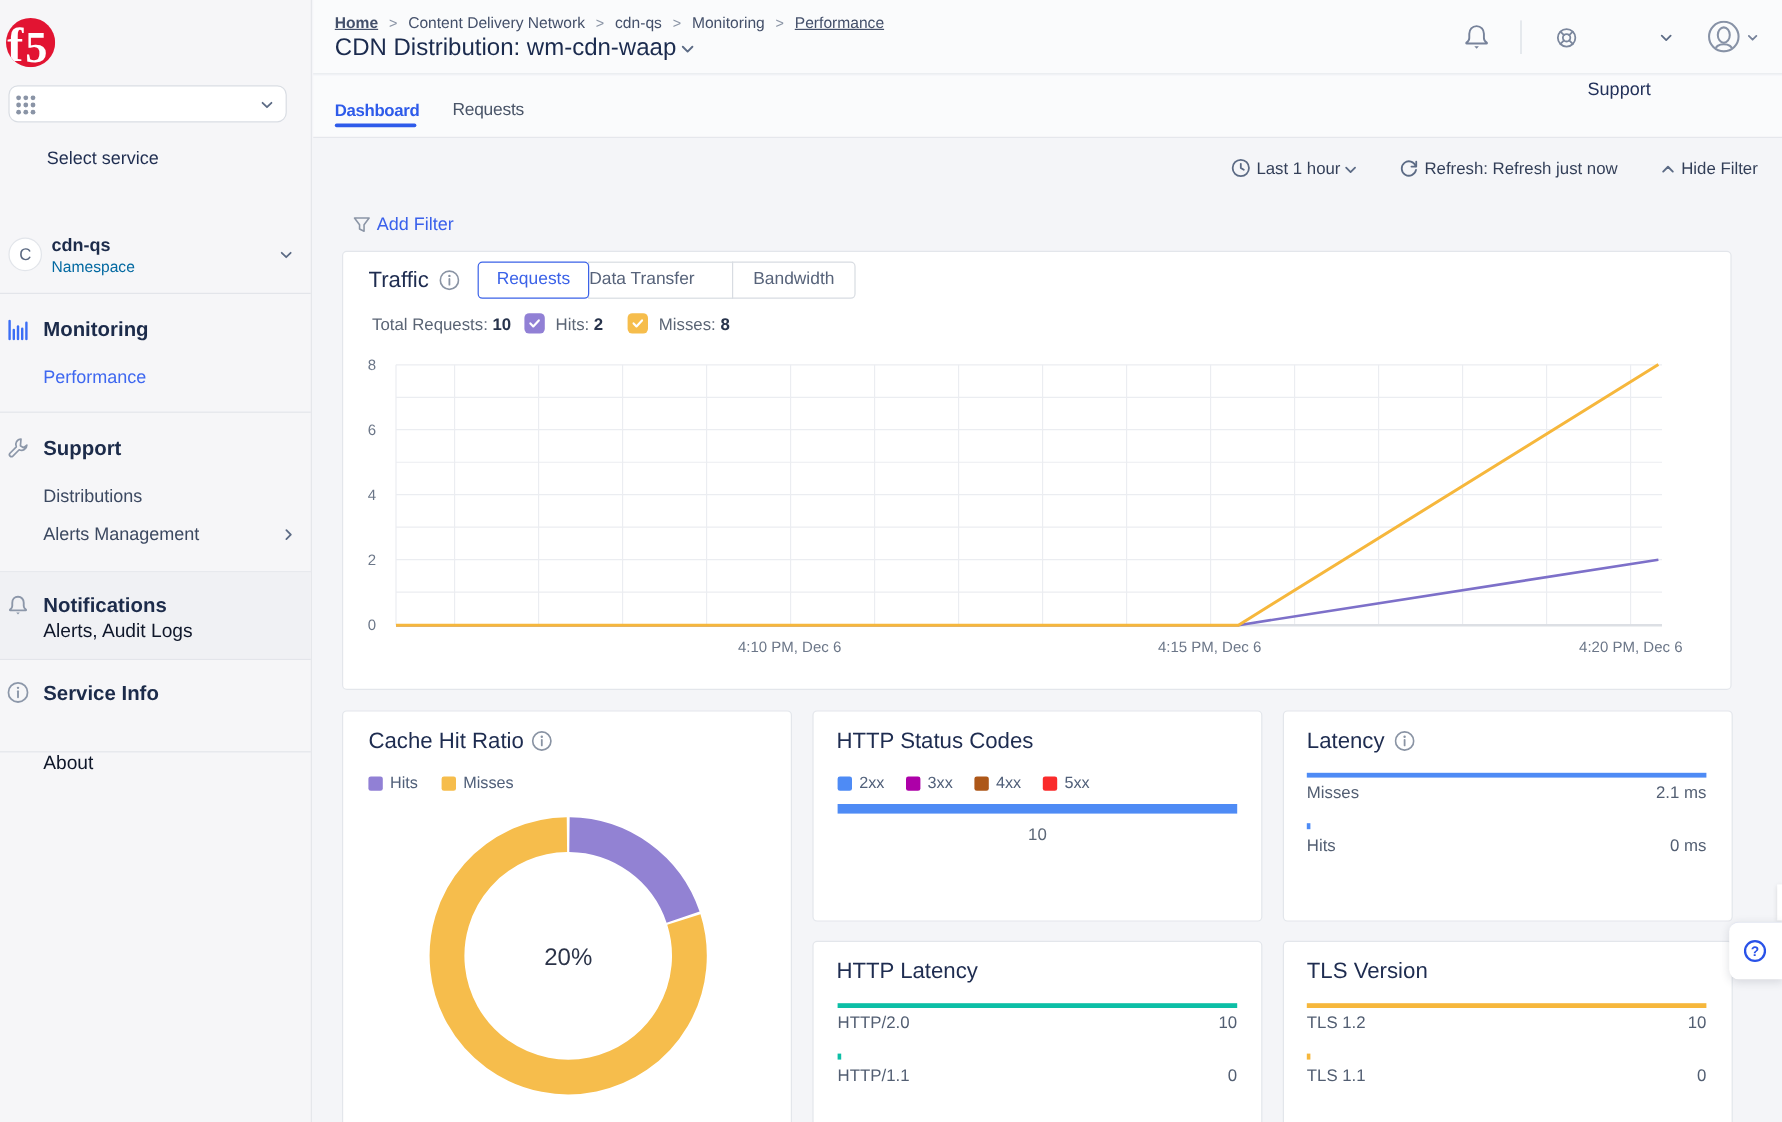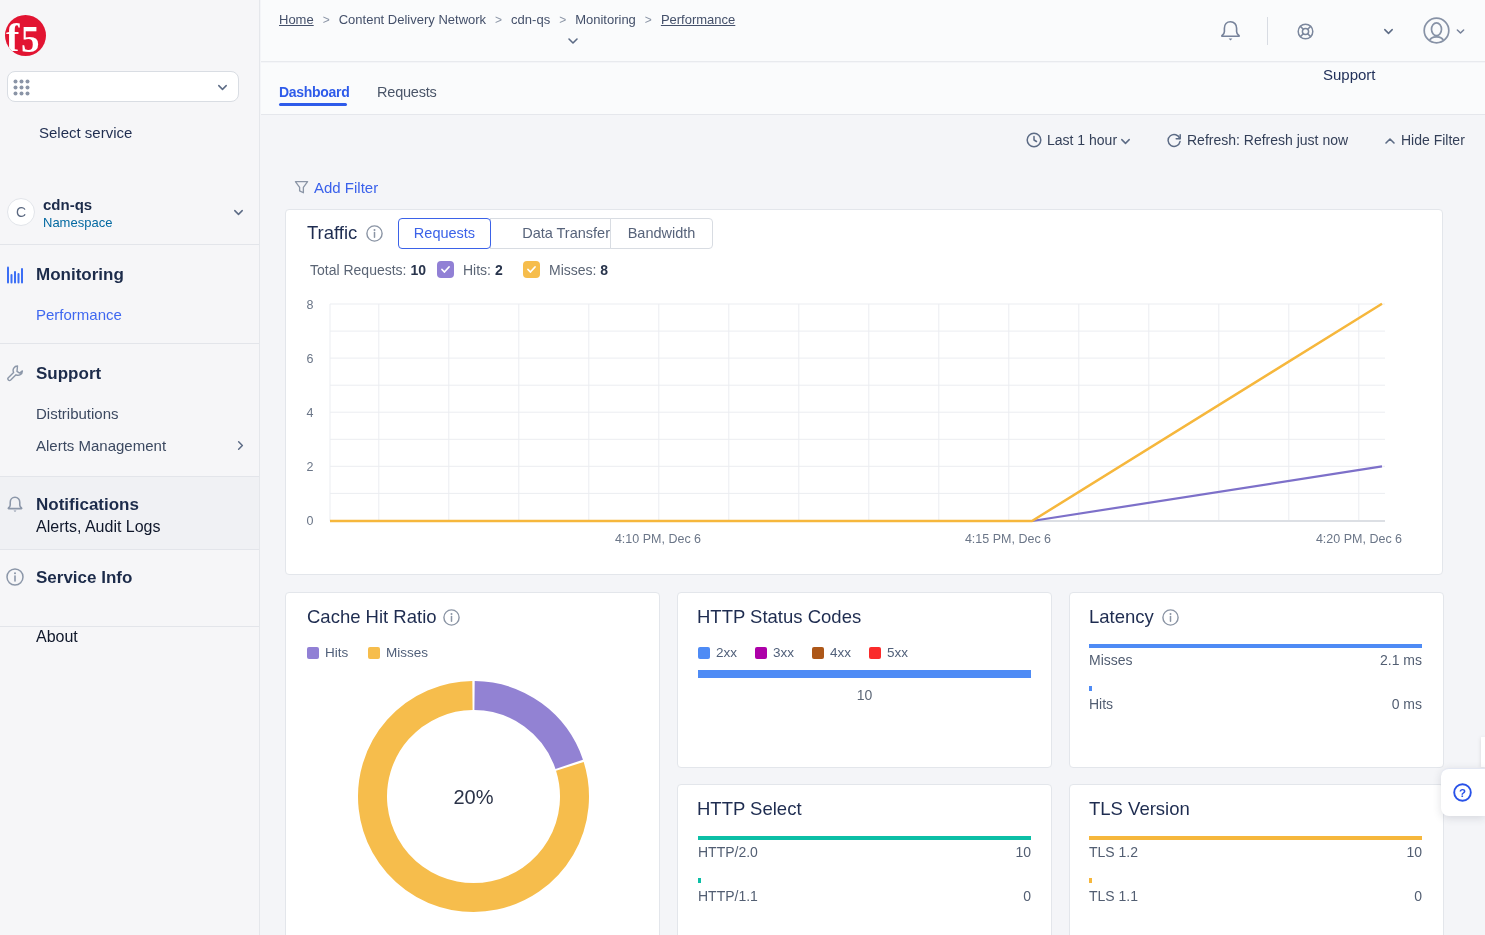--- a/index.html
+++ b/index.html
@@ -28,23 +28,24 @@
 .icb { stroke:#7b879d; fill:none; stroke-width:1.5; stroke-linecap:round; stroke-linejoin:round; }
 </style>
 </head>
 <body>
 <div id="page">
 
 <div id="topband"></div>
 <div id="tabband"></div>
 
 <div class="abs" style="left:279px; top:10px; white-space:nowrap;">
-  <span class="crumb" style="text-decoration:underline;">Home</span><span class="crumbsep">&gt;</span><span class="crumb">Content Delivery Network</span><span class="crumbsep">&gt;</span><span class="crumb">cdn-qs</span><span class="crumbsep">&gt;</span><span class="crumb">Monitoring</span><span class="crumbsep">&gt;</span><span class="crumb" style="text-decoration:underline;">Performance</span>
+  <span class="crumb" style="text-decoration:underline;font-weight:bold;">Home</span><span class="crumbsep">&gt;</span><span class="crumb">Content Delivery Network</span><span class="crumbsep">&gt;</span><span class="crumb">cdn-qs</span><span class="crumbsep">&gt;</span><span class="crumb">Monitoring</span><span class="crumbsep">&gt;</span><span class="crumb" style="text-decoration:underline;">Performance</span>
 </div>
 
+<div class="abs" style="left:279px; top:29px; font-size:20px; color:#1b2b4e;">CDN Distribution: wm-cdn-waap</div>
 <svg class="abs" style="left:566px; top:34px;" width="14" height="14" viewBox="0 0 14 14">
       <path d="M3 5 L7 9 L11 5" fill="none" stroke="#5c6b85" stroke-width="1.6" stroke-linecap="round" stroke-linejoin="round"></path>
     </svg>
 
 <svg class="abs" style="left:1219px; top:19px;" width="23" height="24" viewBox="0 0 23 24">
   <path d="M11.5 2.8 C7.8 2.8 5.4 5.6 5.4 9.2 L5.4 12.6 C5.4 14.5 4.3 15.7 3.1 16.5 C2.7 16.8 2.8 17.3 3.3 17.3 L19.7 17.3 C20.2 17.3 20.3 16.8 19.9 16.5 C18.7 15.7 17.6 14.5 17.6 12.6 L17.6 9.2 C17.6 5.6 15.2 2.8 11.5 2.8 Z" fill="none" stroke="#76829a" stroke-width="1.6" stroke-linejoin="round"></path>
   <path d="M9.6 19.6 L13.4 19.6 L11.5 21.6 Z" fill="#76829a"></path>
 </svg>
 <div class="abs" style="left:1267px; top:17px; width:1px; height:28px; background:#d8dce3;"></div>
 <svg class="abs" style="left:1297px; top:23px;" width="17" height="17" viewBox="0 0 17 17">
@@ -185,21 +186,21 @@
 
 <div class="card" style="left:285px; top:209px; width:1158px; height:366px;"></div>
 <div class="abs cardtitle" style="left:307px; top:222px;">Traffic</div>
 <svg class="abs" style="left:366px; top:225px;" width="17" height="17" viewBox="0 0 17 17">
   <circle cx="8.5" cy="8.5" r="7.6" fill="none" stroke="#8a94a4" stroke-width="1.4"></circle>
   <line x1="8.5" y1="7.5" x2="8.5" y2="12.2" stroke="#8a94a4" stroke-width="1.5" stroke-linecap="round"></line>
   <circle cx="8.5" cy="4.9" r="1" fill="#8a94a4"></circle>
 </svg>
 
 <div class="abs" style="left:398px; top:218px; width:93px; height:31px; border:1px solid #3b62e8; border-radius:4px; background:#fff; z-index:2; font-size:14.5px; color:#3b62e8; text-align:center; line-height:29px;">Requests</div>
-<div class="abs" style="left:490px; top:218px; width:121px; height:31px; border:1px solid #d8dce2; border-radius:0; background:#fff; font-size:14.5px; color:#57637a; text-align:right; line-height:29px;">Data Transfer</div>
+<div class="abs" style="left:490px; top:218px; width:121px; height:31px; border:1px solid #d8dce2; border-radius:0; background:#fff; font-size:14.5px; color:#57637a; text-align:left; line-height:29px;">Data Transfer</div>
 <div class="abs" style="left:610px; top:218px; width:103px; height:31px; border:1px solid #d8dce2; border-radius:0 4px 4px 0; background:#fff; font-size:14.5px; color:#57637a; text-align:center; line-height:29px;">Bandwidth</div>
 
 <div class="abs" style="left:310px; top:262px; font-size:14px; color:#5b6575;">Total Requests: <span style="font-weight:700; color:#28344c;">10</span></div>
 <div class="abs" style="left:437px; top:261px; width:17px; height:17px; background:#9180d5; border-radius:4px;"></div>
 <svg class="abs" style="left:440px; top:264px;" width="11" height="11" viewBox="0 0 11 11">
       <path d="M2 5.5 L4.4 8 L9 3" fill="none" stroke="#fff" stroke-width="1.8" stroke-linecap="round" stroke-linejoin="round"></path>
     </svg>
 <div class="abs" style="left:463px; top:262px; font-size:14px; color:#5b6575;">Hits: <span style="font-weight:700; color:#28344c;">2</span></div>
 <div class="abs" style="left:523px; top:261px; width:17px; height:17px; background:#f6bd4c; border-radius:4px;"></div>
 <svg class="abs" style="left:526px; top:264px;" width="11" height="11" viewBox="0 0 11 11">
@@ -297,21 +298,21 @@
   <circle cx="8.5" cy="4.9" r="1" fill="#8a94a4"></circle>
 </svg>
 <div class="abs" style="left:1089px; top:644px; width:333px; height:4px; background:#4e8bf5;"></div>
 <div class="barlabel" style="left:1089px; top:652px;">Misses</div>
 <div class="barval" style="left:1322px; top:652px; width:100px;">2.1 ms</div>
 <div class="abs" style="left:1089px; top:686px; width:3px; height:5px; background:#4e8bf5;"></div>
 <div class="barlabel" style="left:1089px; top:696px;">Hits</div>
 <div class="barval" style="left:1322px; top:696px; width:100px;">0 ms</div>
 
 <div class="card" style="left:677px; top:784px; width:375px; height:176px;"></div>
-<div class="abs cardtitle" style="left:697px; top:798px;">HTTP Select</div>
+<div class="abs cardtitle" style="left:697px; top:798px;">HTTP Latency</div>
 <div class="abs" style="left:698px; top:836px; width:333px; height:4px; background:#0cbfa6;"></div>
 <div class="barlabel" style="left:698px; top:844px;">HTTP/2.0</div>
 <div class="barval" style="left:931px; top:844px; width:100px;">10</div>
 <div class="abs" style="left:698px; top:878px; width:3px; height:5px; background:#0cbfa6;"></div>
 <div class="barlabel" style="left:698px; top:888px;">HTTP/1.1</div>
 <div class="barval" style="left:931px; top:888px; width:100px;">0</div>
 
 <div class="card" style="left:1069px; top:784px; width:375px; height:176px;"></div>
 <div class="abs cardtitle" style="left:1089px; top:798px;">TLS Version</div>
 <div class="abs" style="left:1089px; top:836px; width:333px; height:4px; background:#f6b73c;"></div>

